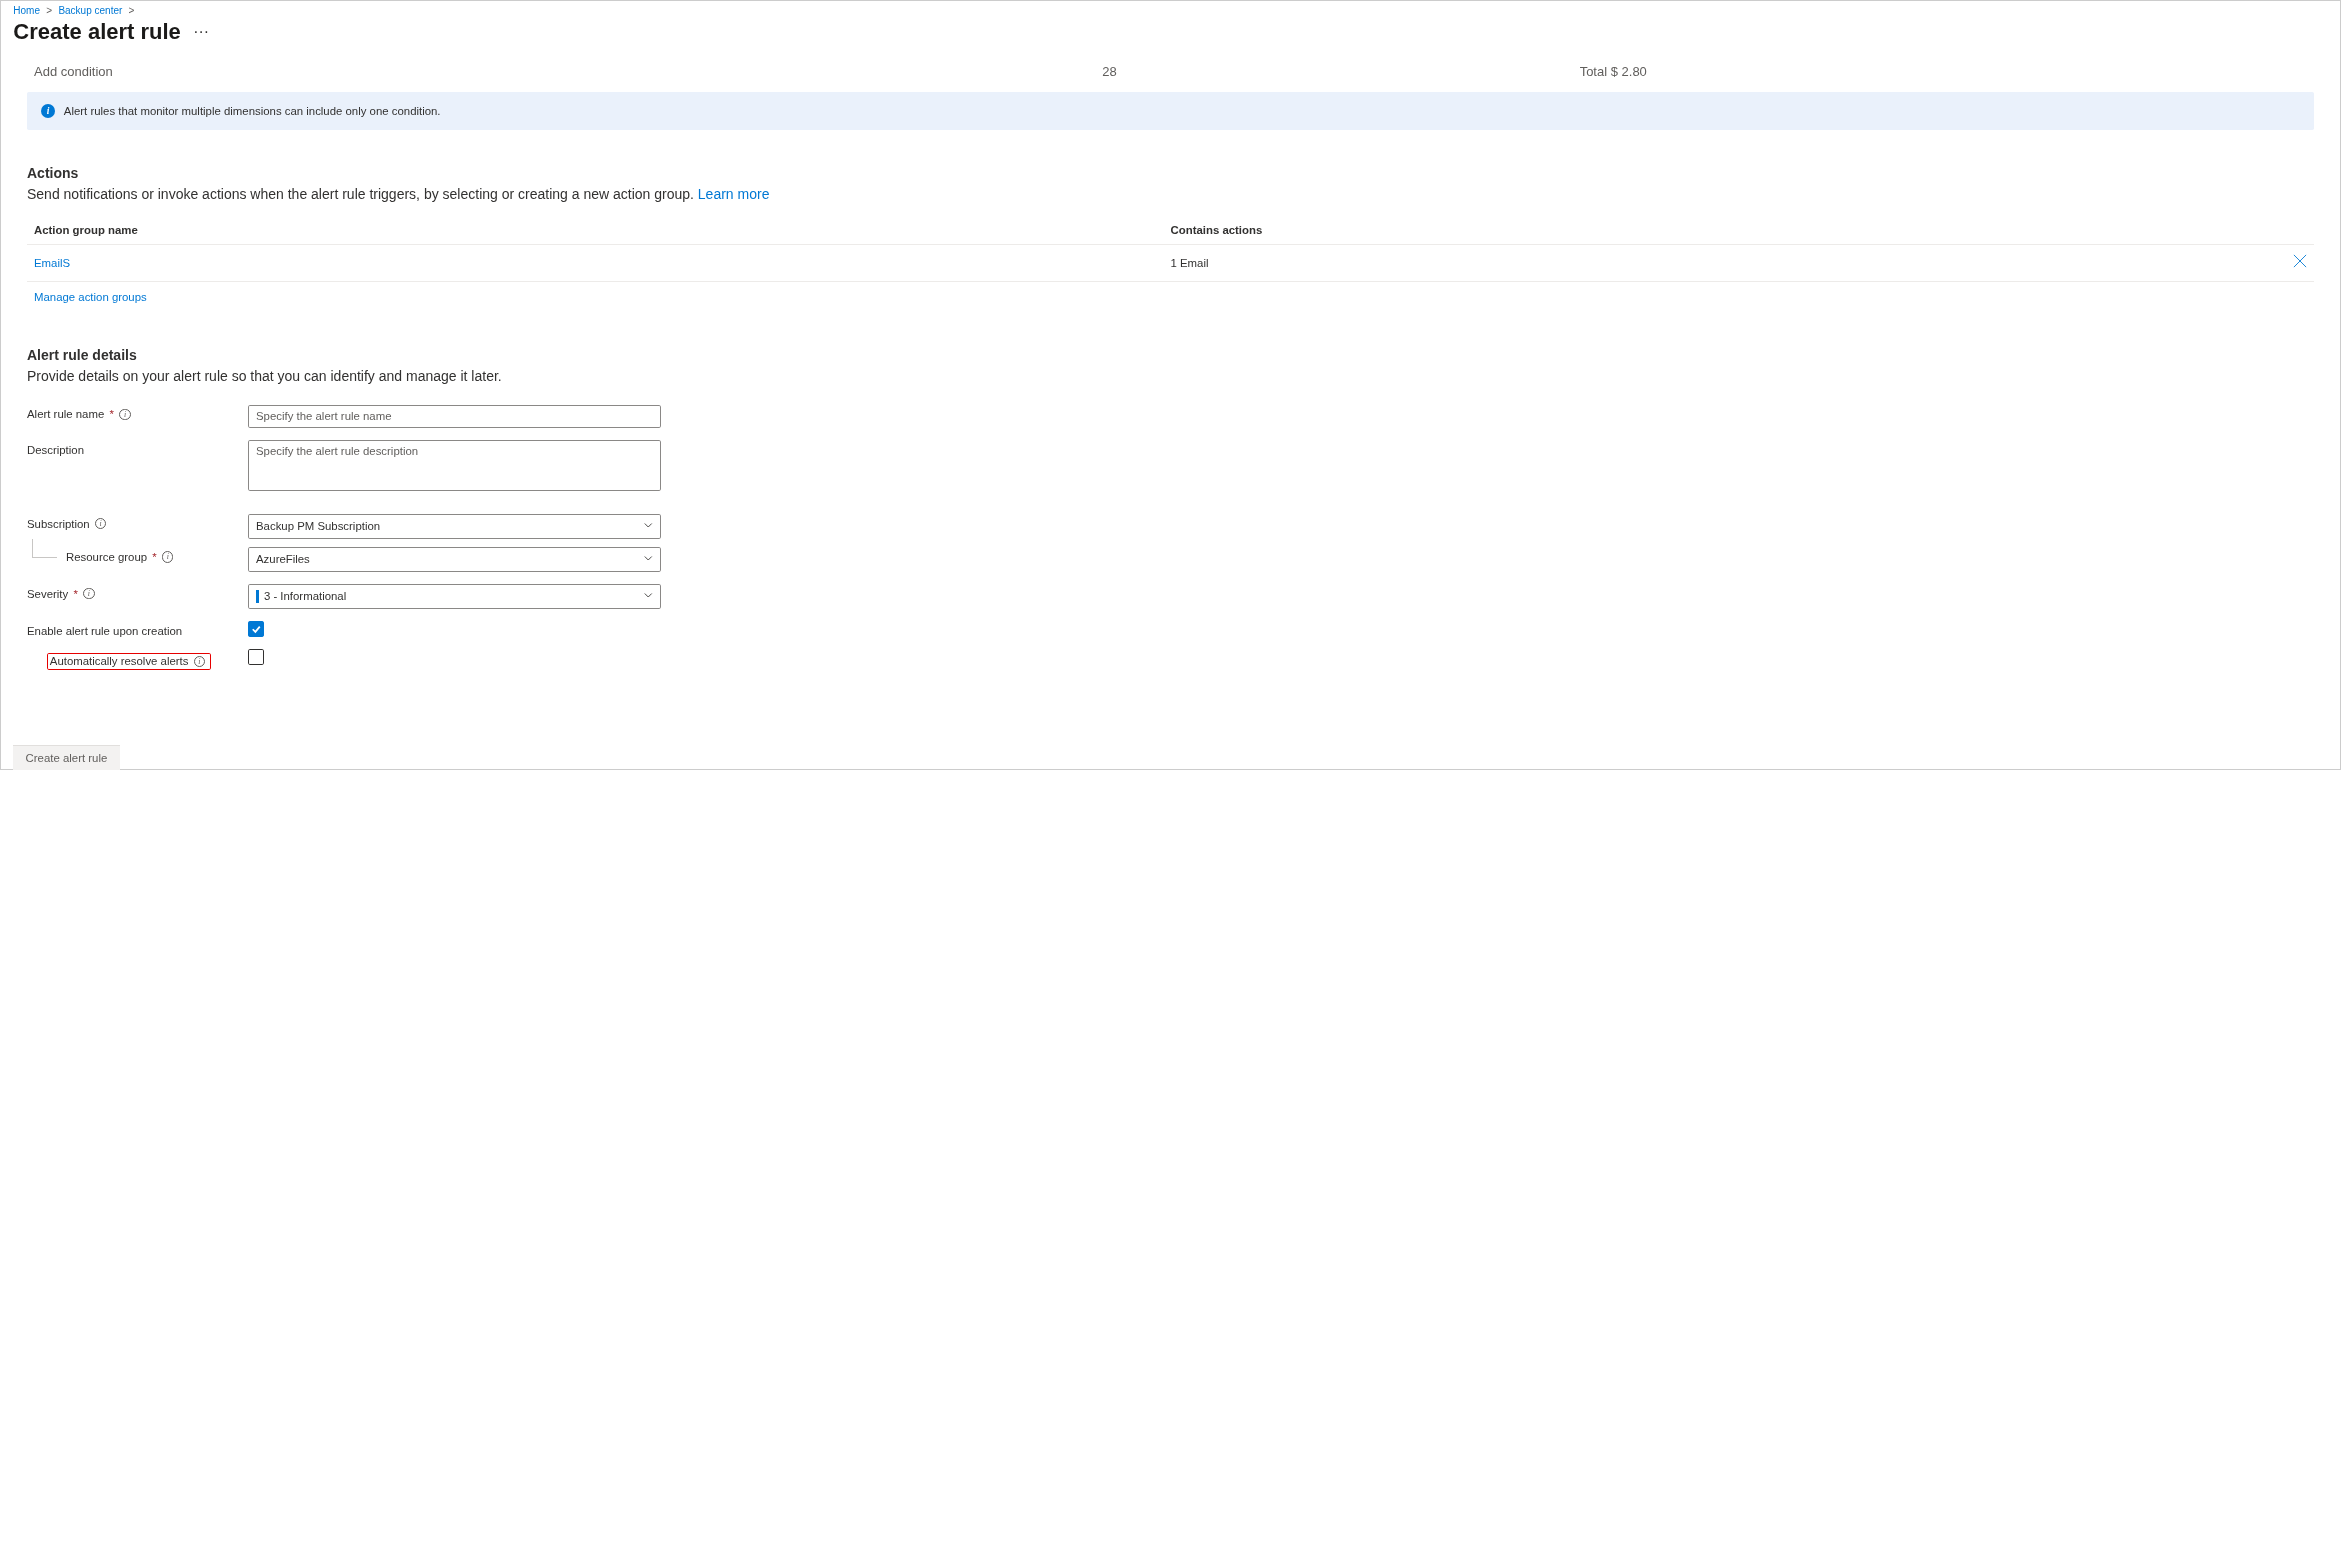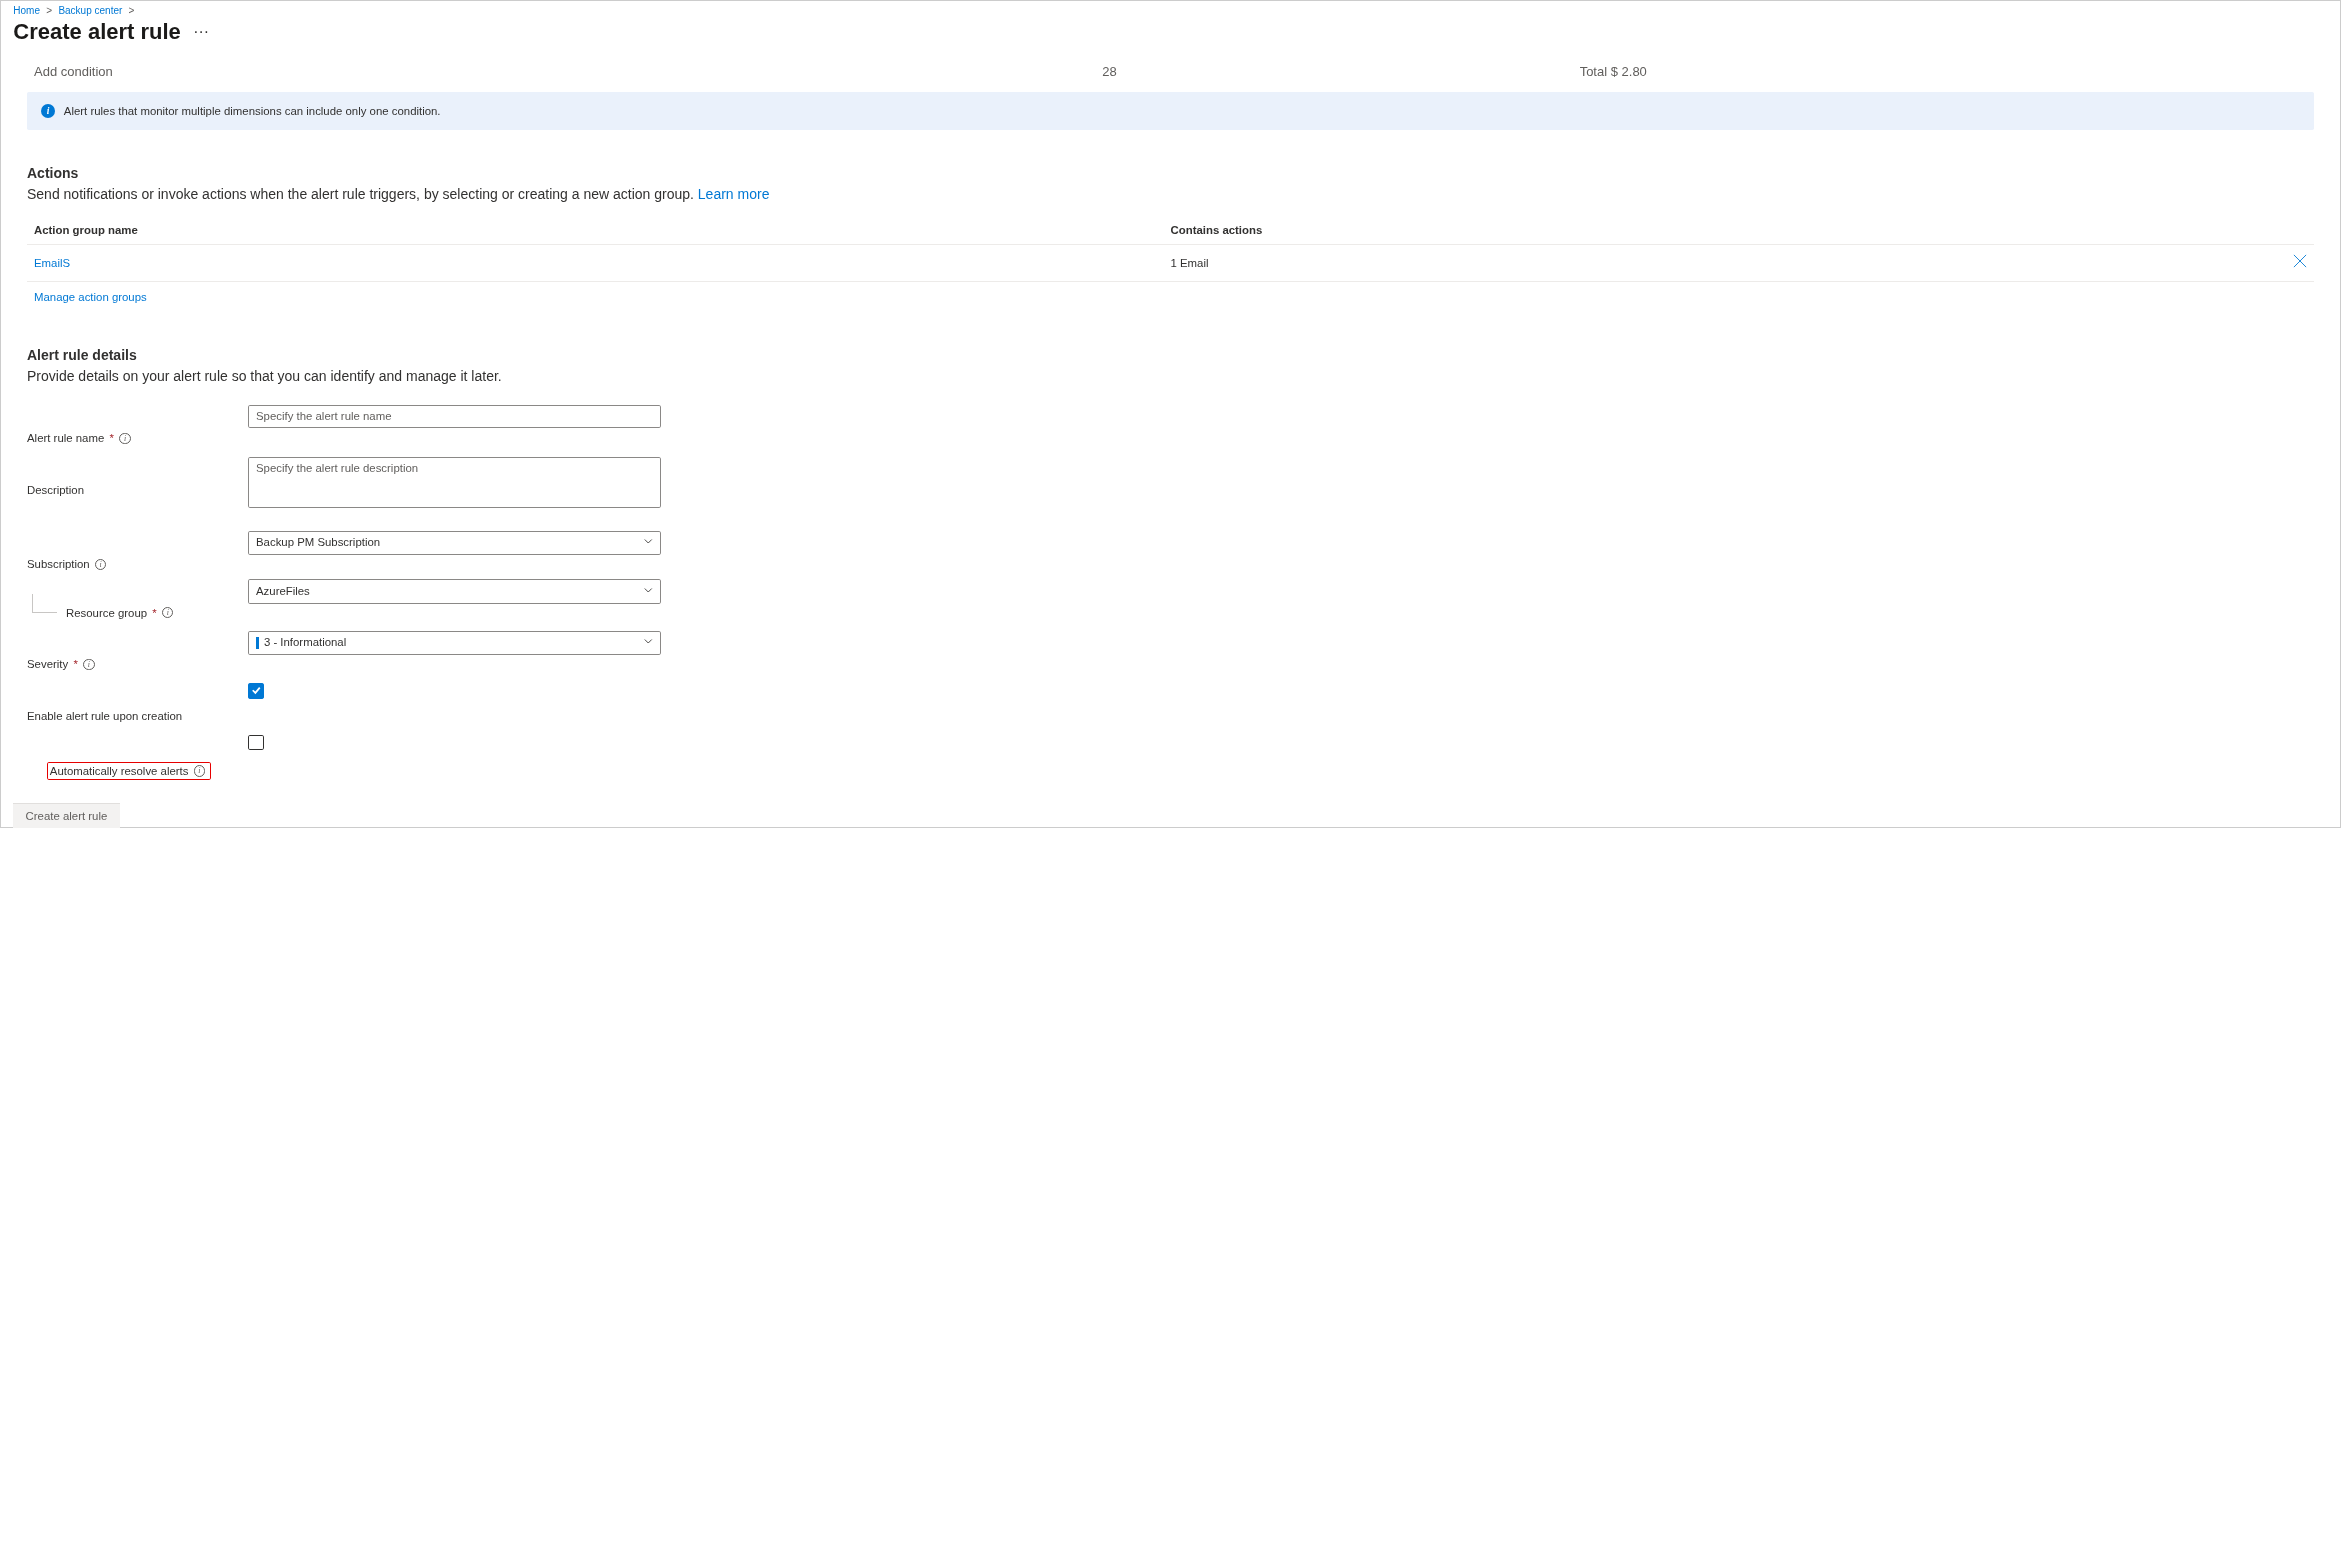--- a/index.html
+++ b/index.html
@@ -99,21 +99,20 @@
     margin-bottom: 12.3px;
   }
   .form-row.tight { margin-bottom: 8.8px; }
   .form-label-cell {
     flex: 0 0 221px;
     display: flex;
     align-items: center;
     gap: 5.3px;
     padding-top: 3.5px;
     font-size: 11.4px;
-    margin-top: 24px;
   }
   .form-label-cell.indented {
     padding-left: 39px;
     position: relative;
   }
   .tree-line {
     position: absolute;
     left: 5.3px; top: -8.8px;
     width: 24.5px; height: 19px;
     border-left: 0.9px solid #c8c6c4;

